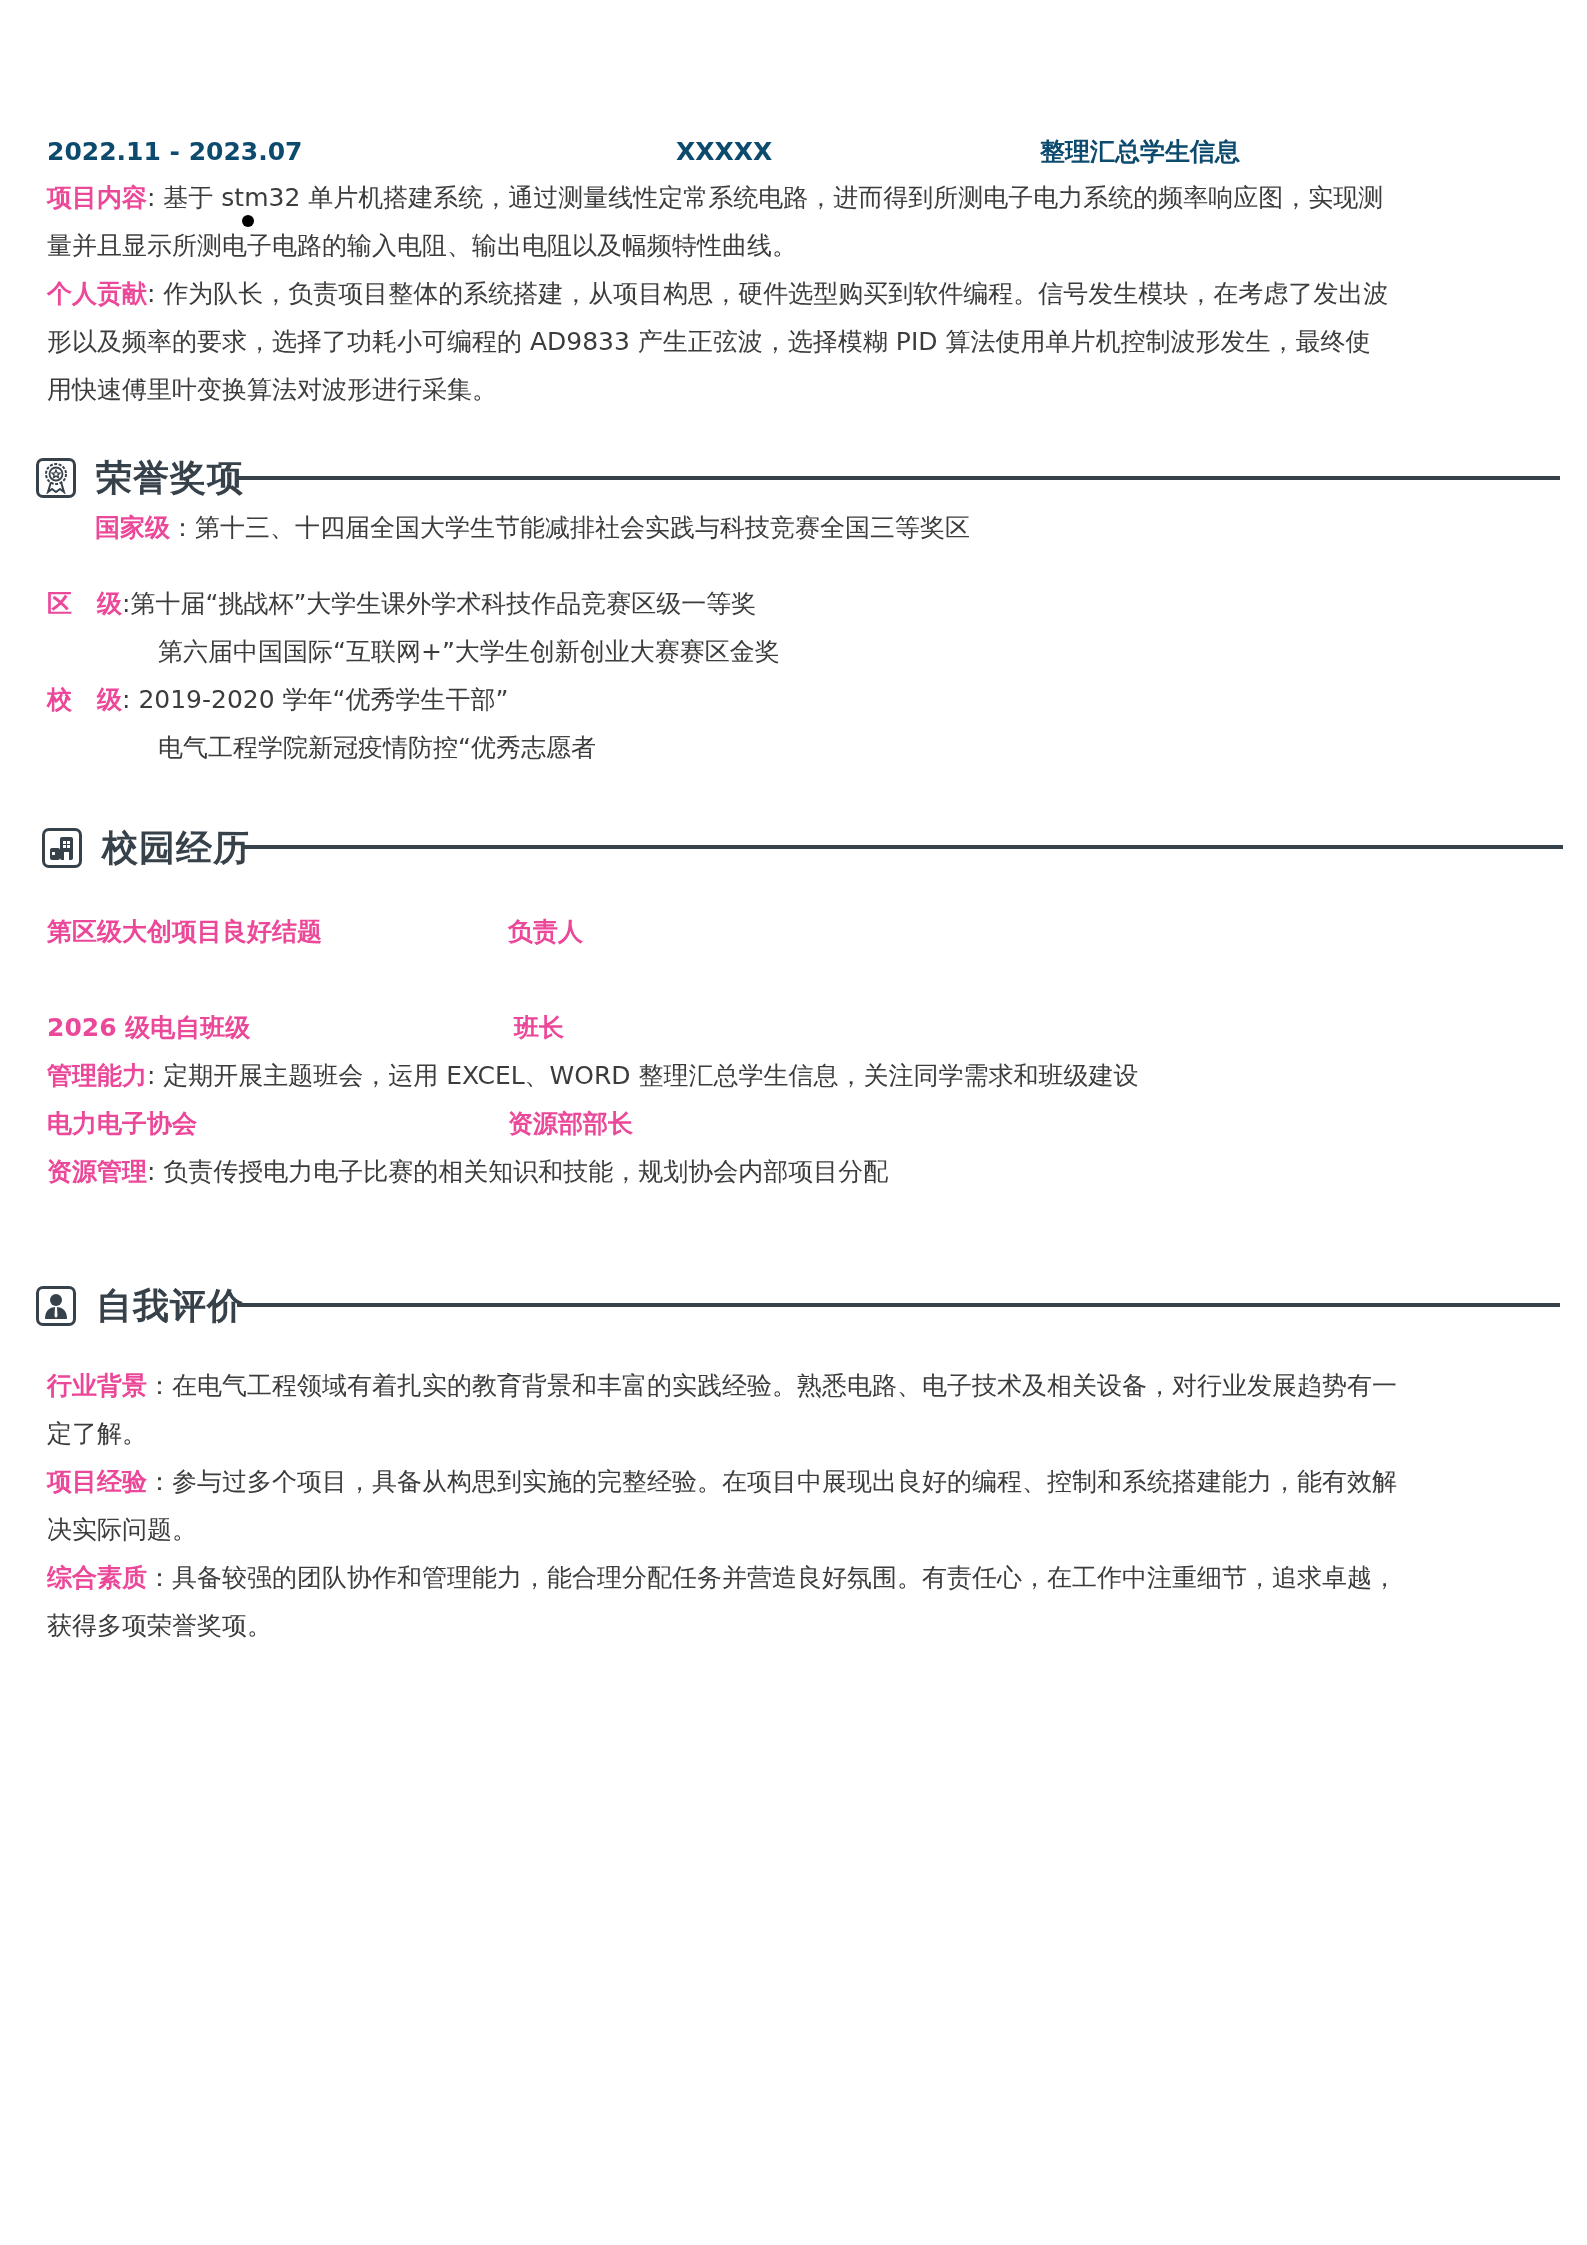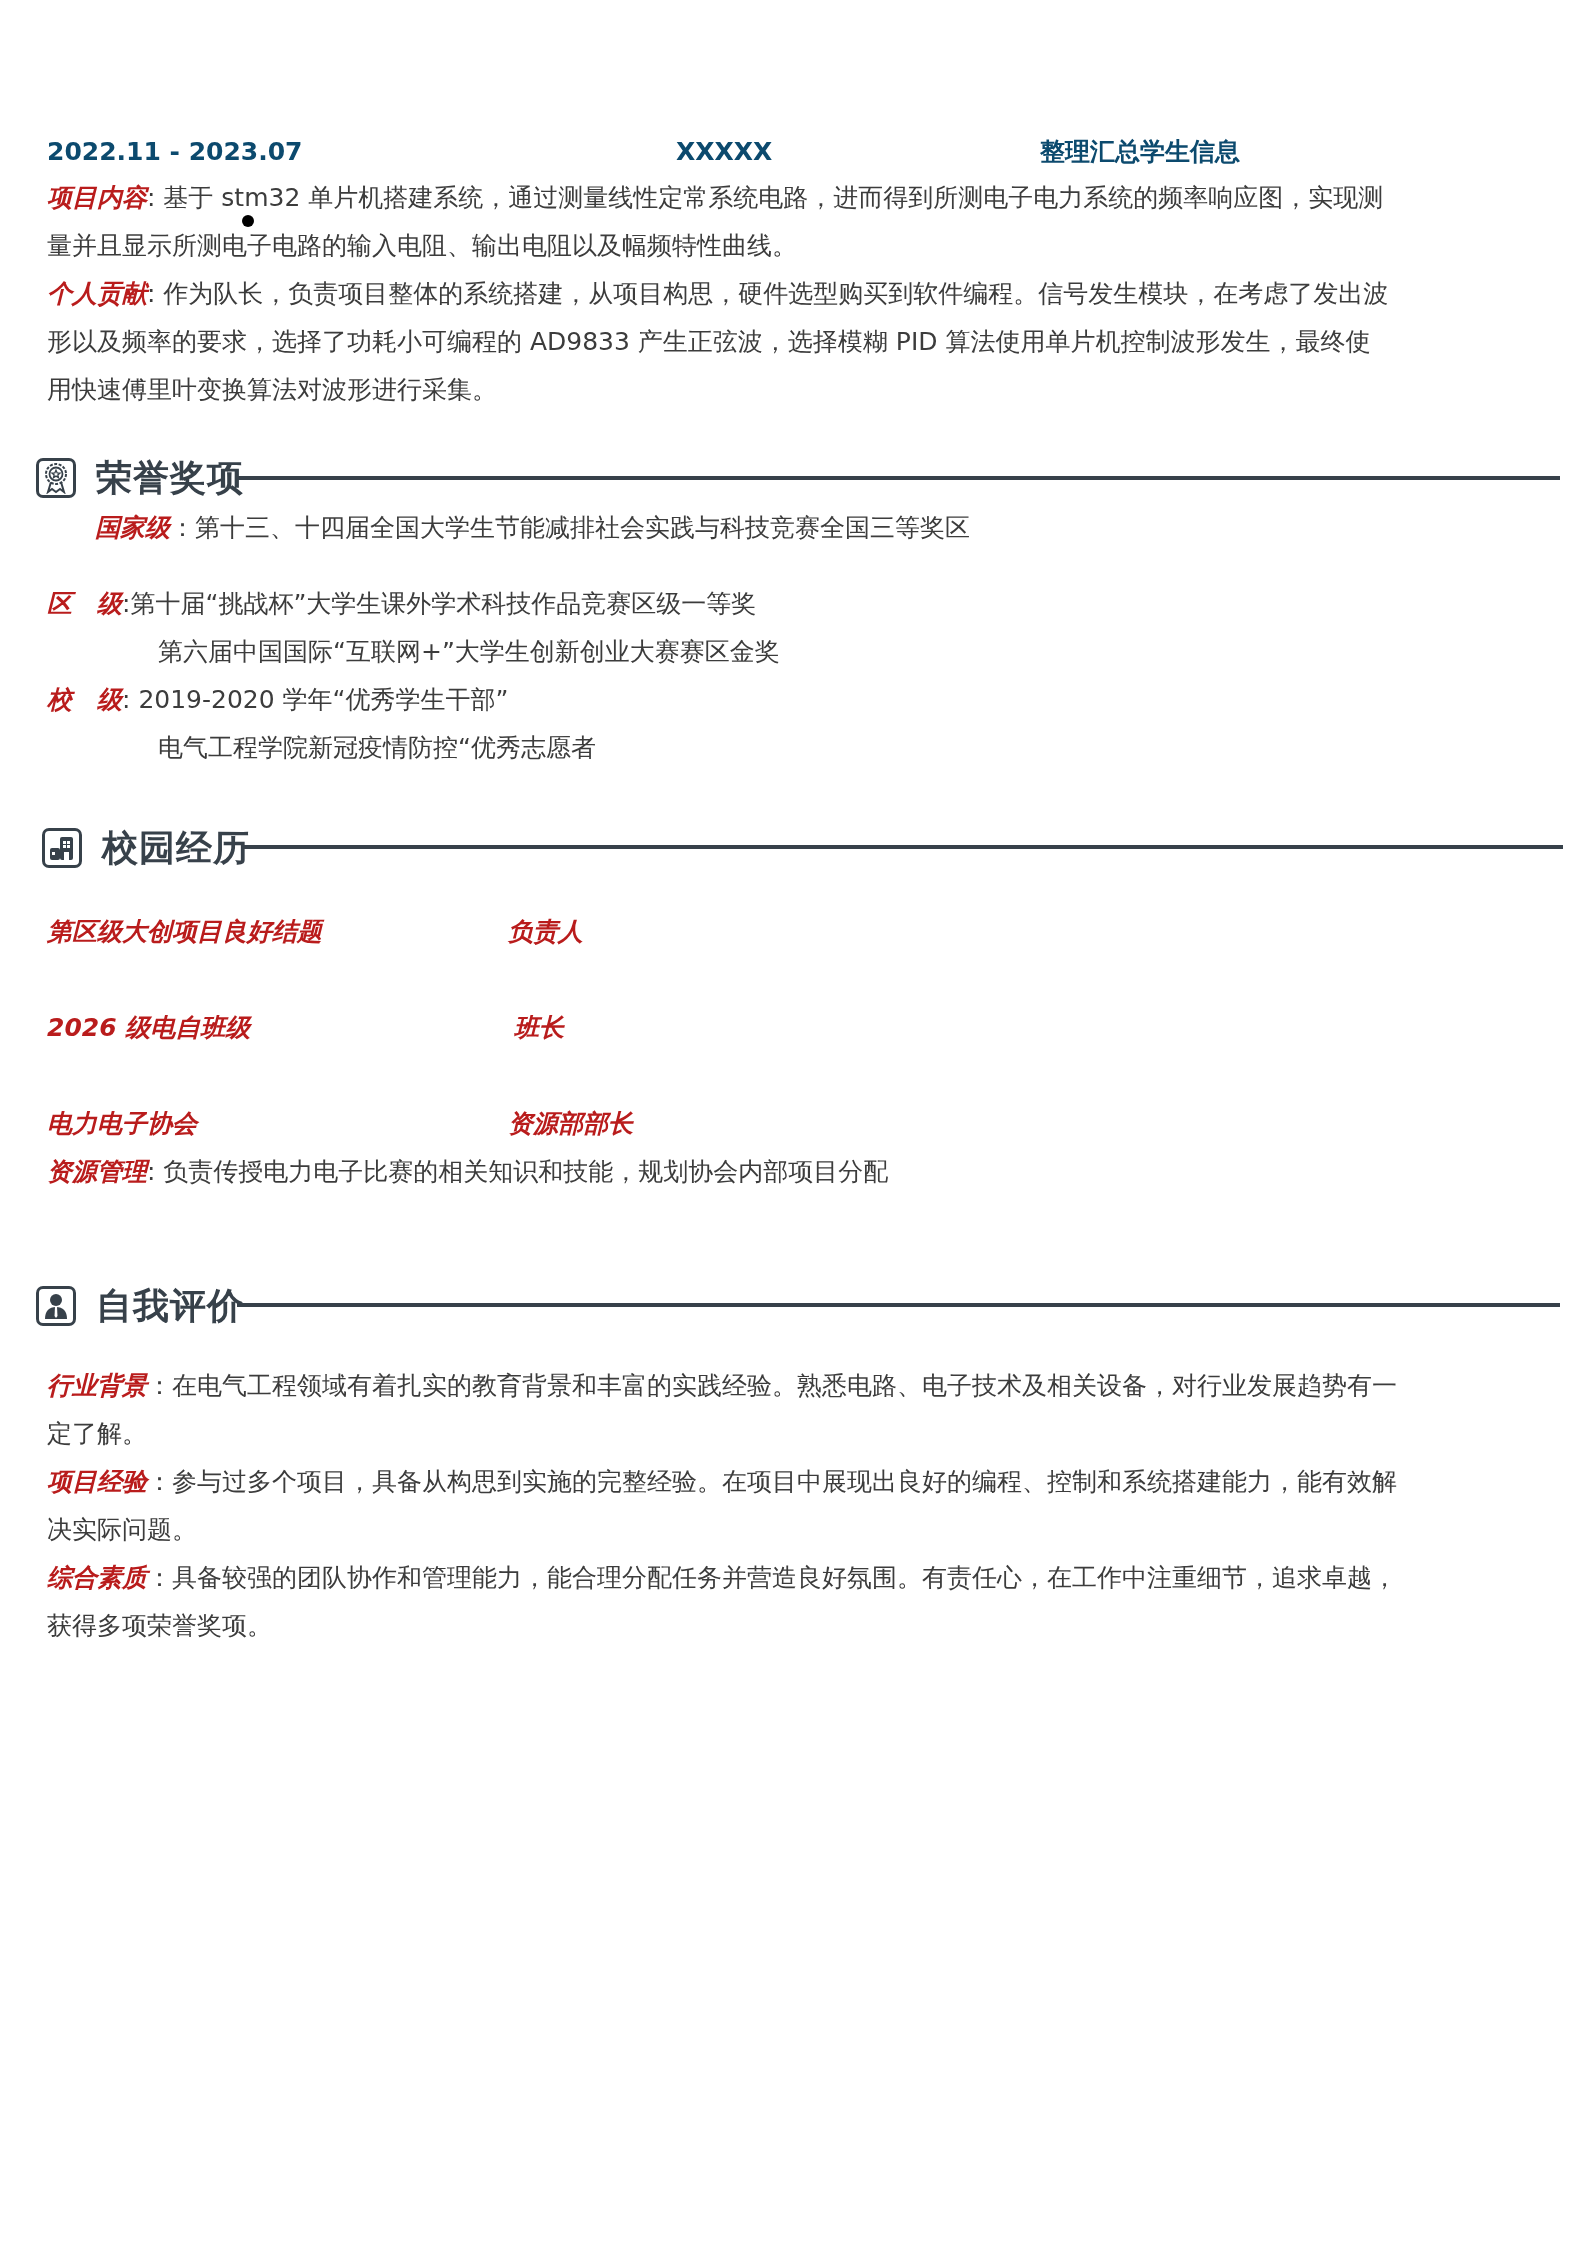--- a/index.html
+++ b/index.html
@@ -6,21 +6,21 @@
     html, body { width: 1587px; height: 2245px; background: #ffffff; }
     body {
       font-family: "DejaVu Sans", "Liberation Sans", sans-serif;
       color: #3a3a3a;
       position: relative;
       overflow: hidden;
     }
     .page { position: absolute; left: 0; top: 0; width: 1587px; height: 2245px; }
 
     .line { position: absolute; left: 47px; font-size: 25px; line-height: 48px; white-space: nowrap; color: #3c3c3c; }
-    .b { font-weight: bold; color: #b91c1c; font-style: italic; }
+    .b { font-weight: bold; color: #ec4899; }
 
     .proj-head { position: absolute; top: 128px; height: 48px; font-size: 25px; font-weight: bold; line-height: 48px; color: #0c4a6e; white-space: nowrap; }
 
     .sec-head { position: absolute; left: 36px; height: 60px; display: flex; align-items: center; }
     .sec-icon {
       width: 40px; height: 40px; border: 3px solid #37414a; border-radius: 7px;
       display: flex; align-items: center; justify-content: center; background: #fff;
     }
     .sec-title {
       font-size: 36px; font-weight: bold; color: #37414a; margin-left: 20px; letter-spacing: 1px;
@@ -95,20 +95,23 @@
     </div>
     <div class="sec-title">校园经历</div>
   </div>
   <div class="sec-rule" style="left:243px; top:845px; width:1320px;"></div>
 
   <div class="line b" style="top:908px;">第区级大创项目良好结题</div>
   <div class="line b" style="top:908px; left:508px;">负责人</div>
 
   <div class="line b" style="top:1004px;">2026 级电自班级</div>
   <div class="line b" style="top:1004px; left:514px;">班长</div>
+  <div class="line" style="top:1052px;">
+    <span class="b">管理能力</span><span>: 定期开展主题班会，运用 EXCEL、WORD 整理汇总学生信息，关注同学需求和班级建设</span>
+  </div>
 
   <div class="line b" style="top:1100px;">电力电子协会</div>
   <div class="line b" style="top:1100px; left:508px;">资源部部长</div>
   <div class="line" style="top:1148px;">
     <span class="b">资源管理</span><span>: 负责传授电力电子比赛的相关知识和技能，规划协会内部项目分配</span>
   </div>
 
   <div class="sec-head" style="top:1276px;">
     <div class="sec-icon">
       <svg width="26" height="28" viewBox="0 0 26 28">

